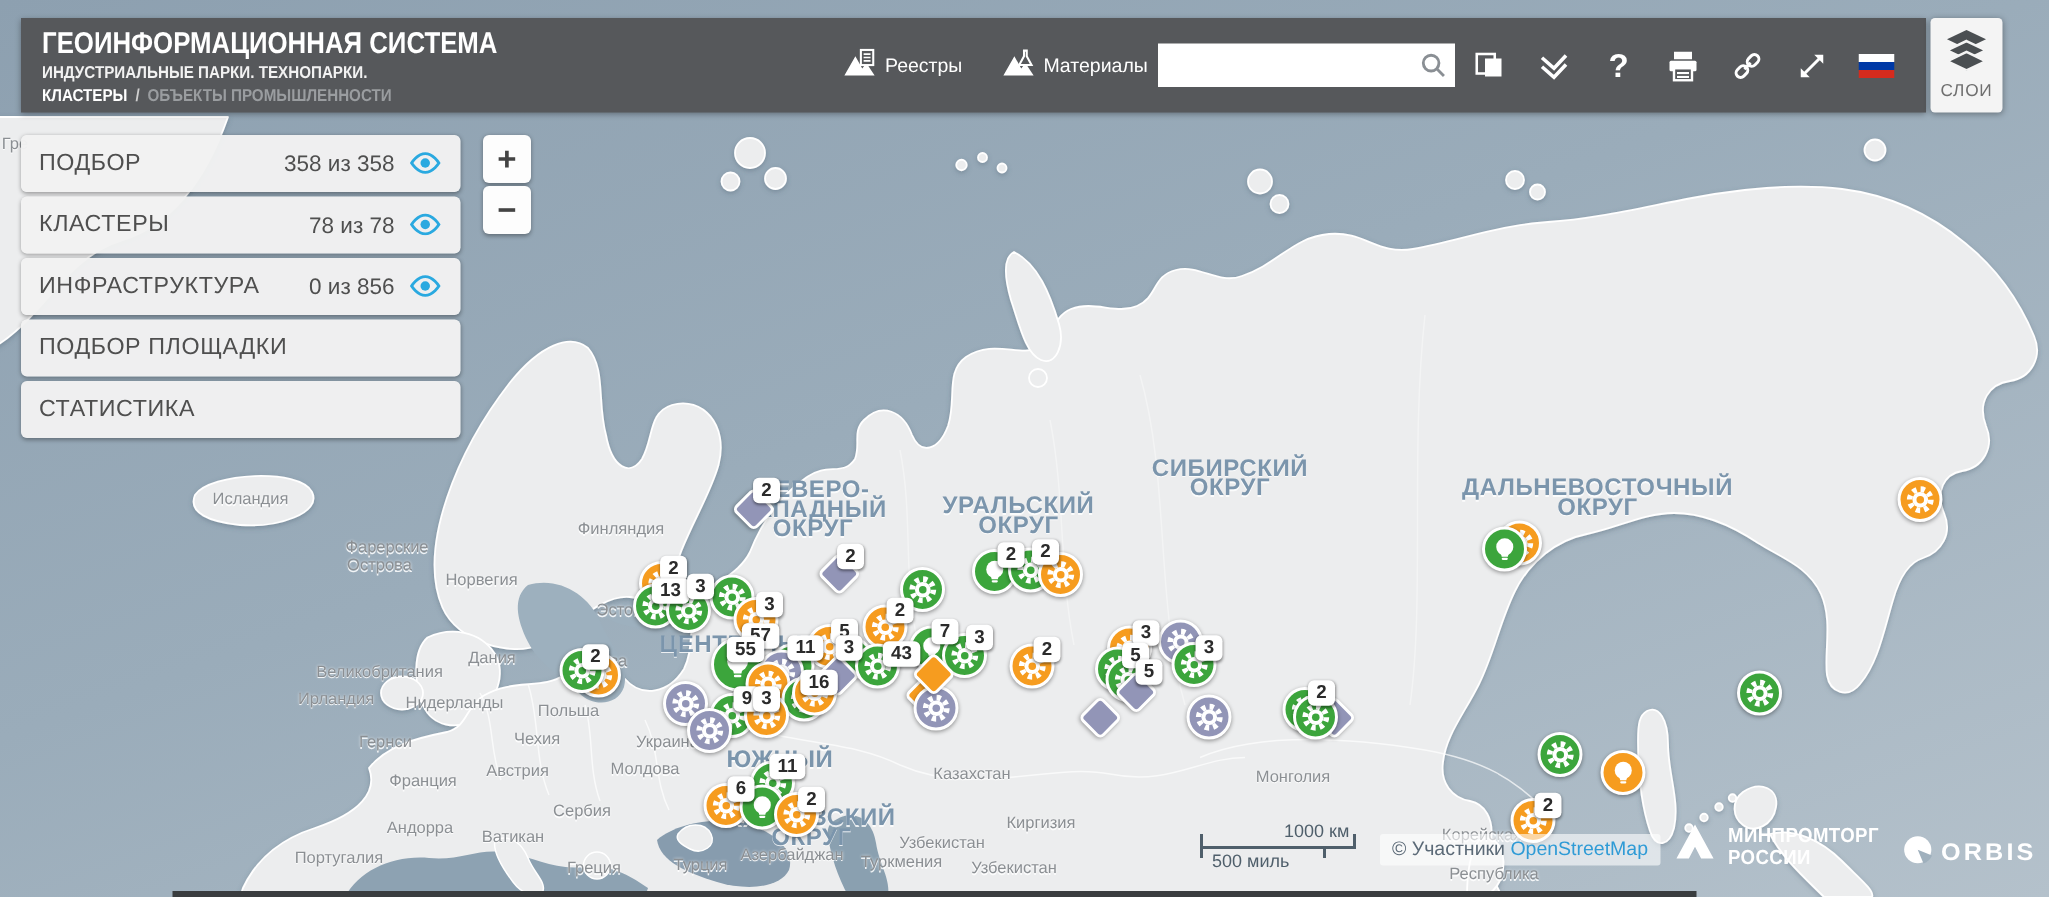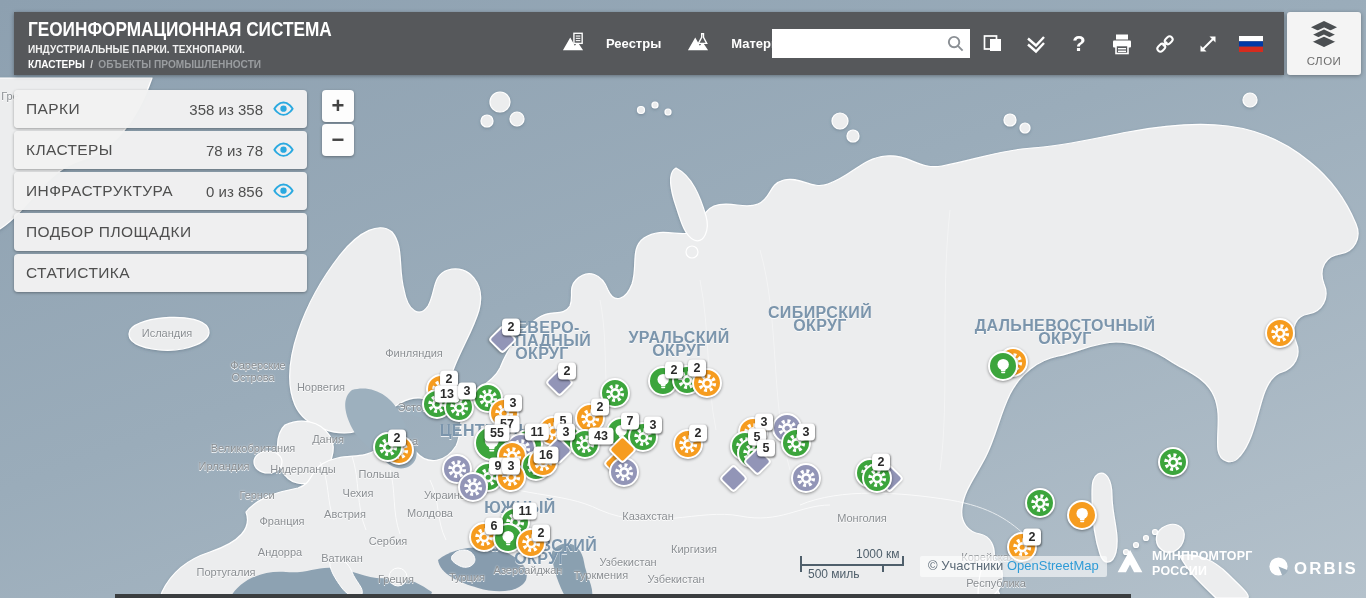--- a/index.html
+++ b/index.html
@@ -24,32 +24,32 @@
 
   
   .header{position:absolute;left:14px;top:12px;width:1270px;height:63px;background:#56585b;z-index:5;box-shadow:0 1px 4px rgba(0,0,0,.35);}
   .h-title{position:absolute;left:14px;top:6px;color:#fff;font-size:20px;font-weight:bold;white-space:nowrap;transform:scaleX(.86);transform-origin:left center;}
   .h-sub{position:absolute;left:14px;top:31px;color:#f2f2f2;font-size:11.5px;font-weight:bold;white-space:nowrap;transform:scaleX(.88);transform-origin:left center;}
   .h-crumb{position:absolute;left:14px;top:46px;font-size:11.5px;font-weight:bold;white-space:nowrap;transform:scaleX(.88);transform-origin:left center;}
   .h-crumb .active{color:#fff;cursor:pointer;}
   .h-crumb .sep{color:#cfcfcf;margin:0 6px;}
   .h-crumb .inactive{color:#9a9da0;cursor:pointer;}
   .h-menu{position:absolute;left:548px;top:0;height:63px;display:flex;align-items:center;gap:26px;}
-  .h-menu .mitem{display:flex;align-items:center;gap:22px;color:#fff;font-size:13px;font-weight:bold;cursor:pointer;white-space:nowrap;}
+  .h-menu .mitem{display:flex;align-items:center;gap:6px;color:#fff;font-size:13px;font-weight:normal;cursor:pointer;white-space:nowrap;}
   .h-menu .mitem svg{width:22px;height:22px;}
   .search{position:absolute;left:758px;top:17px;width:198px;height:29px;background:#fff;}
   .search input{position:absolute;left:6px;top:0;width:160px;height:29px;border:none;outline:none;font-size:14px;background:transparent;}
   .search .mag{position:absolute;right:5px;top:5px;width:19px;height:19px;cursor:pointer;}
   .h-tools{position:absolute;right:20px;top:0;height:63px;display:flex;align-items:center;gap:17px;}
   .h-tools .tool{width:26px;height:26px;display:flex;align-items:center;justify-content:center;cursor:pointer;}
   .h-tools .tool svg{width:24px;height:24px;}
   .h-tools .help{color:#fff;font-size:22px;font-weight:bold;line-height:22px;}
 
   
-  .layers-btn{position:absolute;left:1287px;top:12px;width:74px;height:63px;background:#f4f4f4;border-radius:3px;z-index:5;box-shadow:0 1px 4px rgba(0,0,0,.35);display:flex;flex-direction:column;align-items:center;justify-content:center;gap:3px;cursor:pointer;}
+  .layers-btn{position:absolute;left:1287px;top:12px;width:48px;height:63px;background:#f4f4f4;border-radius:3px;z-index:5;box-shadow:0 1px 4px rgba(0,0,0,.35);display:flex;flex-direction:column;align-items:center;justify-content:center;gap:3px;cursor:pointer;}
   .layers-btn .lbl{font-size:11.5px;color:#6f6f6f;letter-spacing:.5px;}
 
   
   .sidebar{position:absolute;left:14px;top:90px;width:293px;z-index:5;}
   .srow{position:relative;height:38px;margin-bottom:3px;background:rgba(242,242,242,.97);border-radius:4px;box-shadow:0 1px 3px rgba(0,0,0,.35);display:flex;align-items:center;padding:0 12px;cursor:pointer;}
   .srow .slabel{font-size:15.5px;color:#4f4f4f;letter-spacing:.4px;flex:1;white-space:nowrap;}
   .srow .scount{font-size:15px;color:#4f4f4f;margin-right:9px;white-space:nowrap;}
   .srow .eye{width:23px;height:16px;cursor:pointer;}
 
   
@@ -684,21 +684,21 @@
         <path d="M16 0 L29 6.2 16 12.4 3 6.2 Z"></path>
         <path d="M16 7.4 L29 13.6 16 19.8 3 13.6 Z" stroke="#f4f4f4" stroke-width="1.8"></path>
         <path d="M16 14.6 L29 20.8 16 27 3 20.8 Z" stroke="#f4f4f4" stroke-width="1.8"></path>
       </svg>
     </span>
     <span class="lbl">СЛОИ</span>
   </div>
 
   <aside class="sidebar">
       <div class="srow">
-        <span class="slabel">ПАРКИ</span>
+        <span class="slabel">ПОДБОР</span>
         <span class="scount">358 из 358</span>
         <span class="eye"><svg viewBox="0 0 24 16">
             <path d="M12 1.5 C6.5 1.5 2.5 8 2.5 8 C2.5 8 6.5 14.5 12 14.5 C17.5 14.5 21.5 8 21.5 8 C21.5 8 17.5 1.5 12 1.5 Z" fill="none" stroke="#2aa9e0" stroke-width="2"></path>
             <circle cx="12" cy="8" r="3.3" fill="#2aa9e0"></circle>
           </svg></span>
       </div>
       <div class="srow">
         <span class="slabel">КЛАСТЕРЫ</span>
         <span class="scount">78 из 78</span>
         <span class="eye"><svg viewBox="0 0 24 16">

